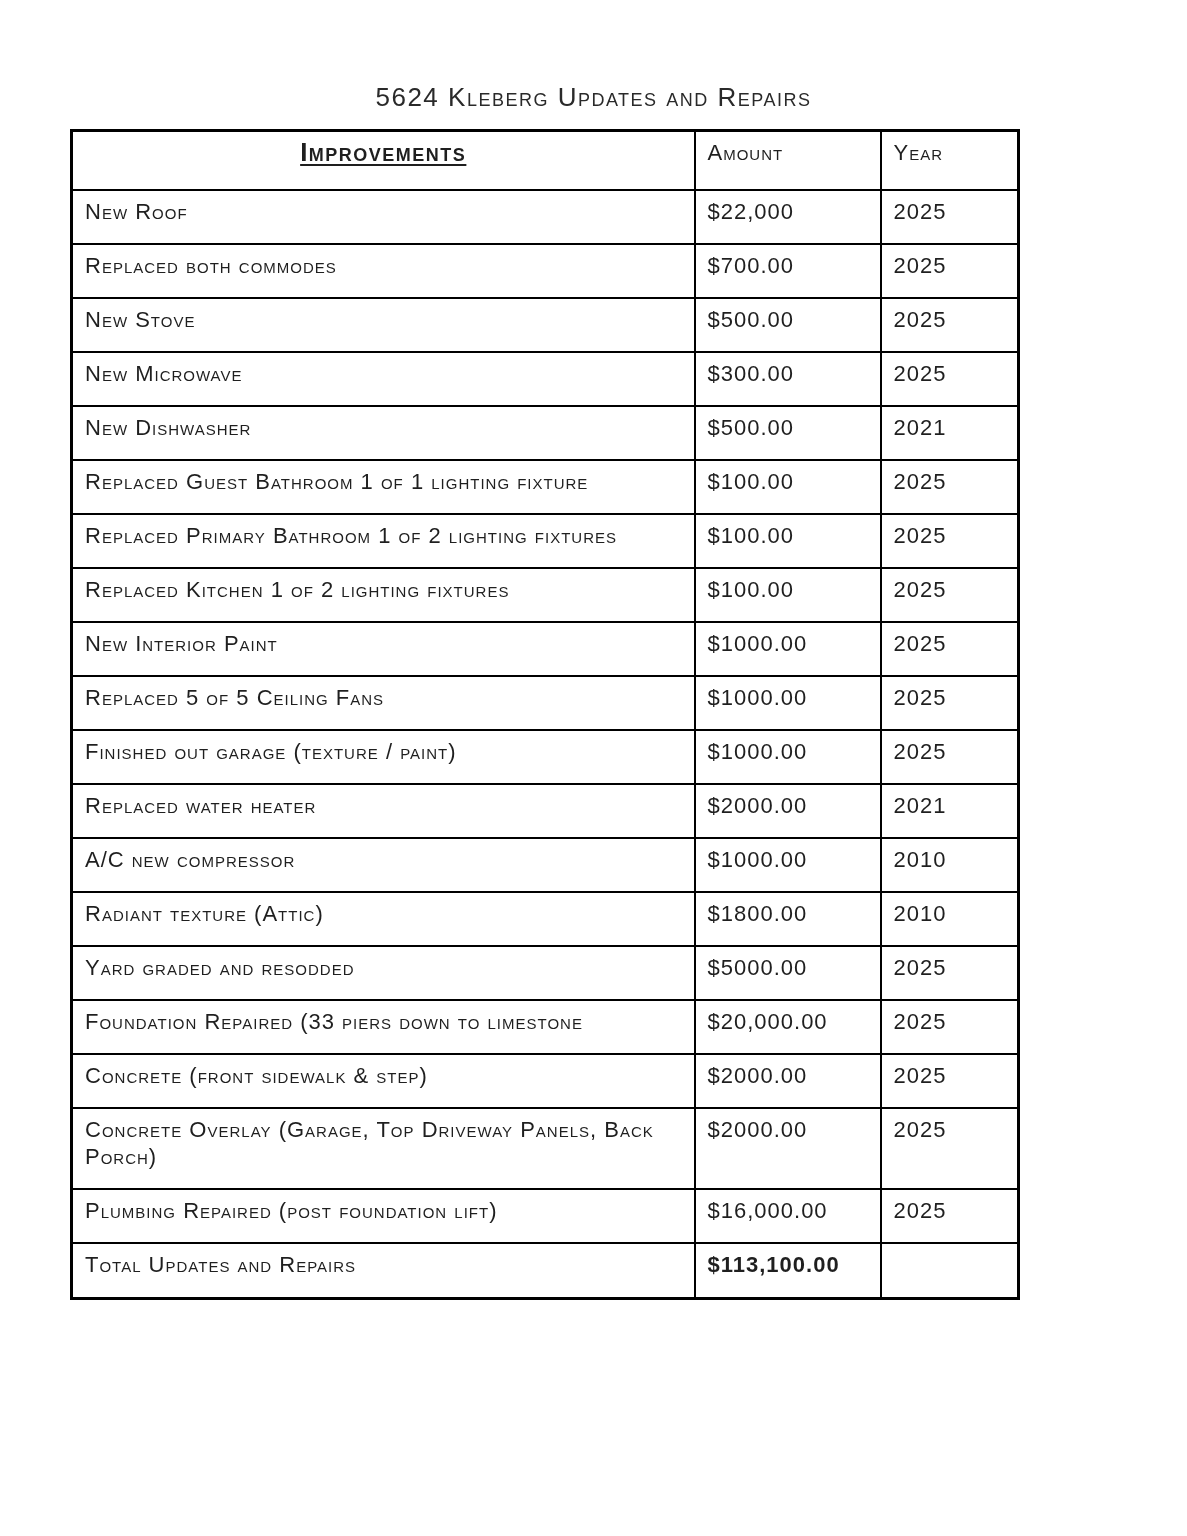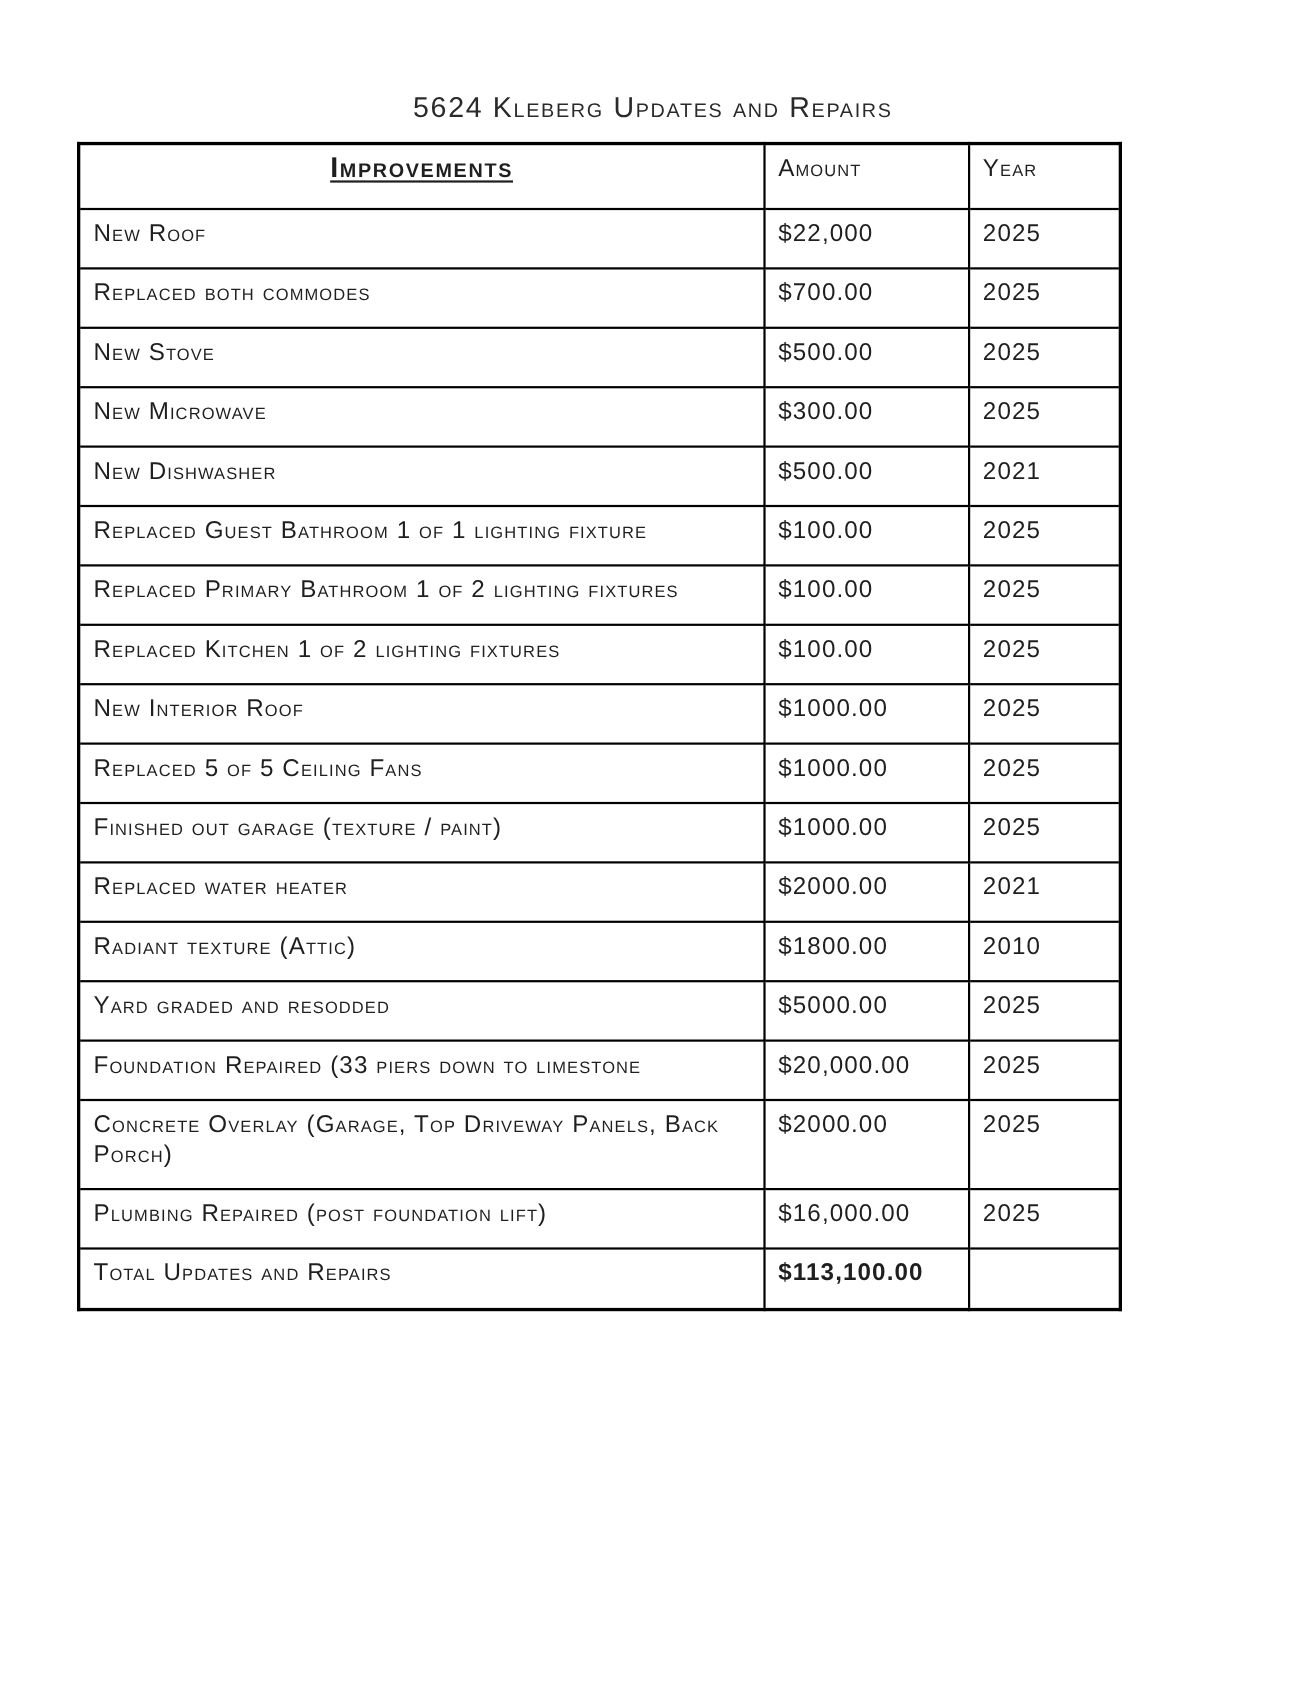--- a/index.html
+++ b/index.html
@@ -118,21 +118,21 @@
     <td class="cell-year">2025</td>
   </tr>
 
   <tr>
     <td class="cell-item">Replaced Kitchen 1 of 2 lighting fixtures</td>
     <td class="cell-amount">$100.00</td>
     <td class="cell-year">2025</td>
   </tr>
 
   <tr>
-    <td class="cell-item">New Interior Roof</td>
+    <td class="cell-item">New Interior Paint</td>
     <td class="cell-amount">$1000.00</td>
     <td class="cell-year">2025</td>
   </tr>
 
   <tr>
     <td class="cell-item">Replaced 5 of 5 Ceiling Fans</td>
     <td class="cell-amount">$1000.00</td>
     <td class="cell-year">2025</td>
   </tr>
 
@@ -141,40 +141,50 @@
     <td class="cell-amount">$1000.00</td>
     <td class="cell-year">2025</td>
   </tr>
 
   <tr>
     <td class="cell-item">Replaced water heater</td>
     <td class="cell-amount">$2000.00</td>
     <td class="cell-year">2021</td>
   </tr>
 
+  <tr>
+    <td class="cell-item">A/C new compressor</td>
+    <td class="cell-amount">$1000.00</td>
+    <td class="cell-year">2010</td>
+  </tr>
 
   <tr>
     <td class="cell-item">Radiant texture (Attic)</td>
     <td class="cell-amount">$1800.00</td>
     <td class="cell-year">2010</td>
   </tr>
 
   <tr>
     <td class="cell-item">Yard graded and resodded</td>
     <td class="cell-amount">$5000.00</td>
     <td class="cell-year">2025</td>
   </tr>
 
 
   <tr>
     <td class="cell-item">Foundation Repaired (33 piers down to limestone</td>
     <td class="cell-amount">$20,000.00</td>
     <td class="cell-year">2025</td>
   </tr>
 
+  <tr>
+    <td class="cell-item">Concrete (front sidewalk &amp; step)</td>
+    <td class="cell-amount">$2000.00</td>
+    <td class="cell-year">2025</td>
+  </tr>
 
   <tr>
     <td class="cell-item">Concrete Overlay (Garage, Top Driveway Panels, Back Porch)</td>
     <td class="cell-amount">$2000.00</td>
     <td class="cell-year">2025</td>
   </tr>
 
   <tr>
     <td class="cell-item">Plumbing Repaired (post foundation lift)</td>
     <td class="cell-amount">$16,000.00</td>

